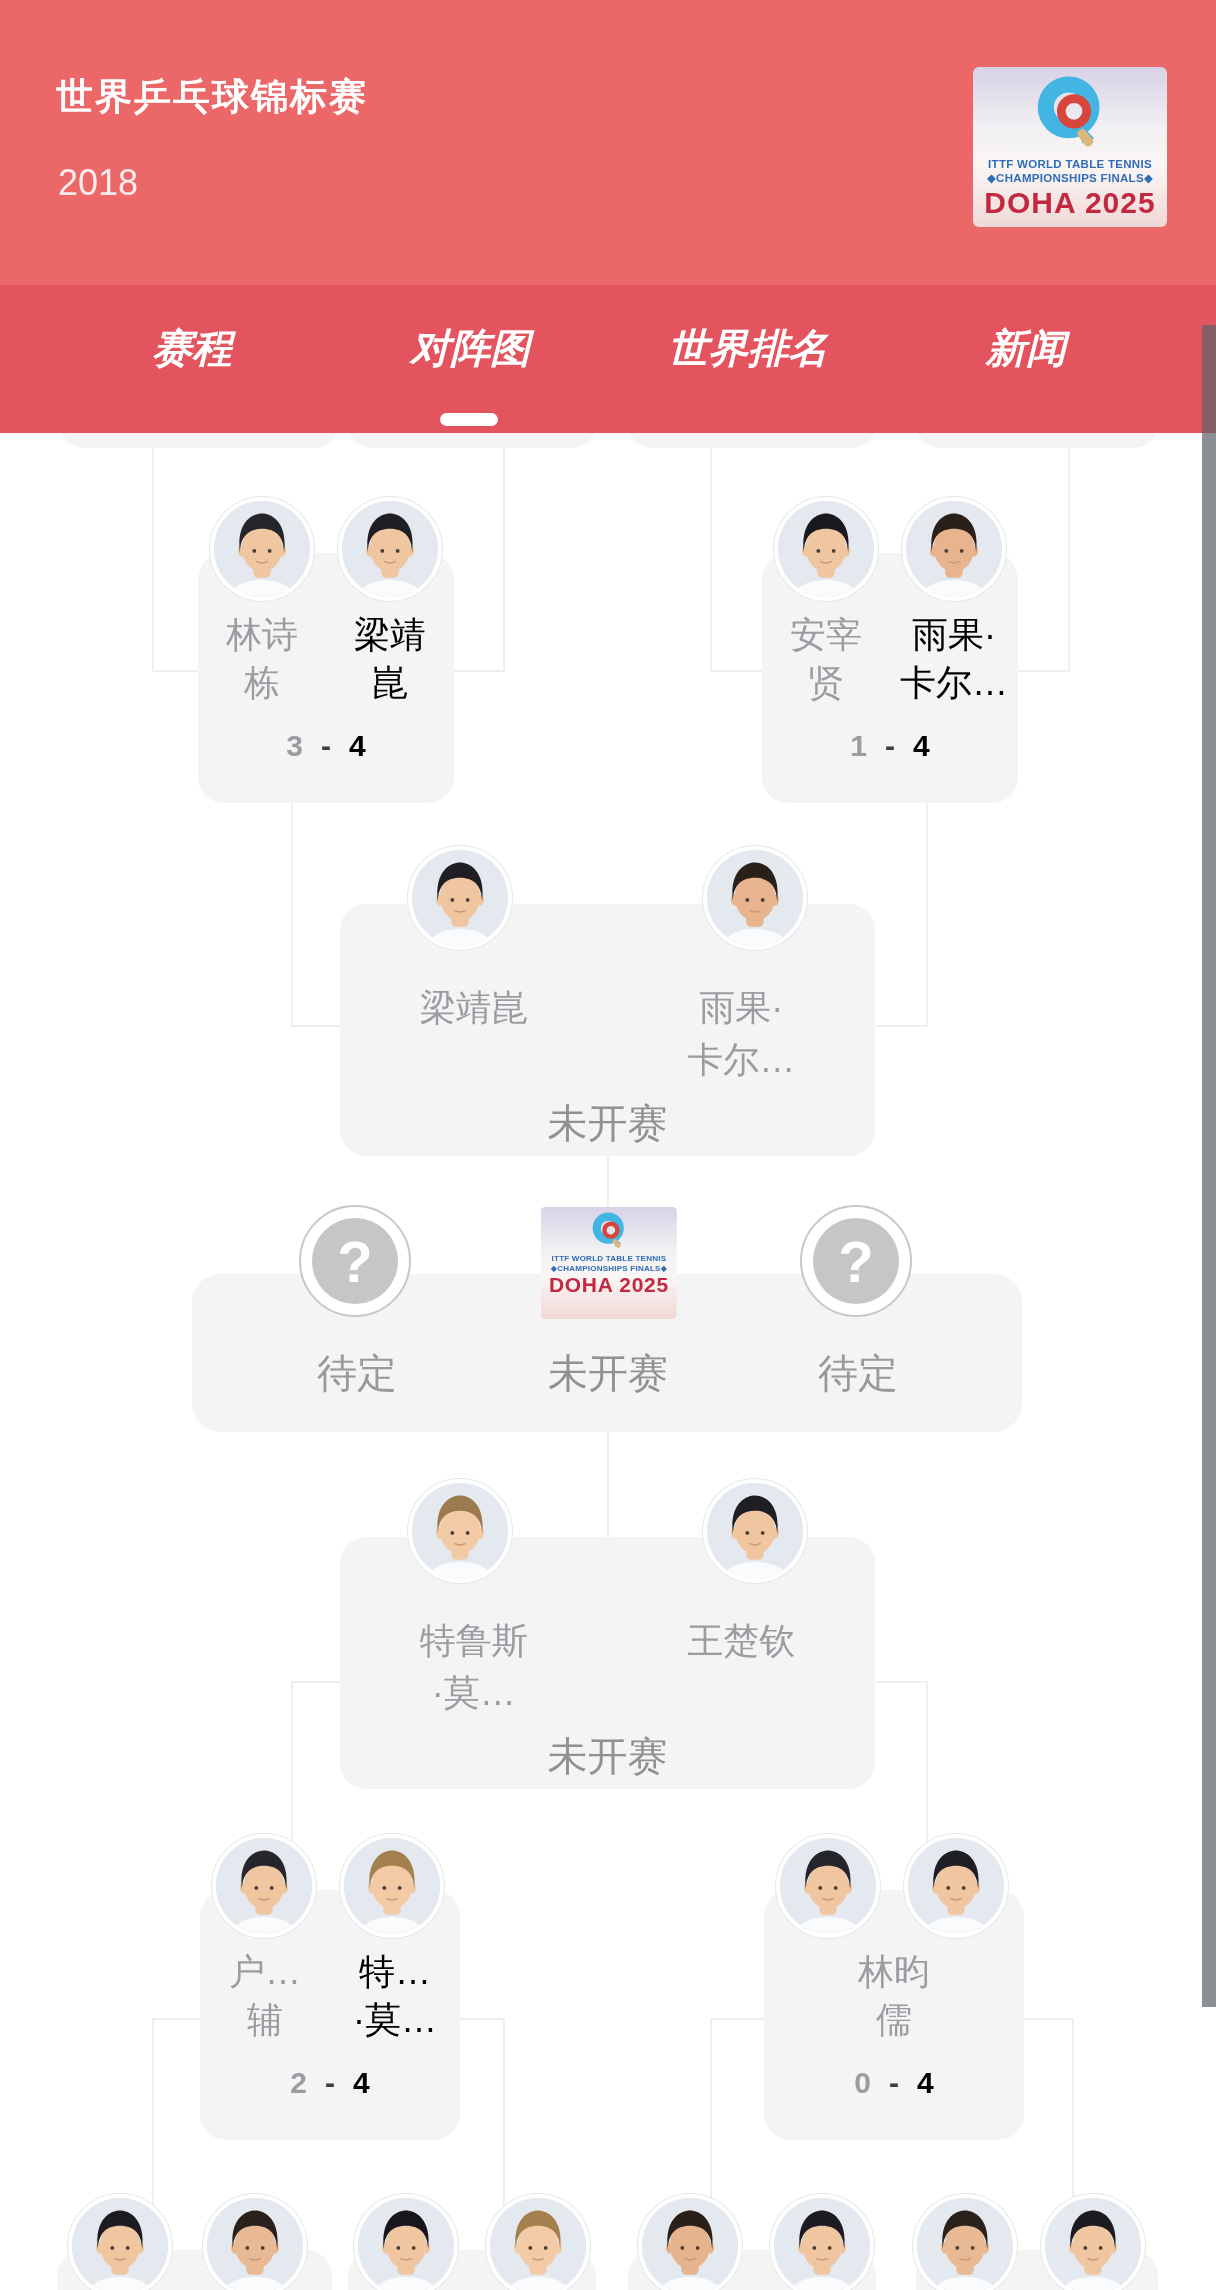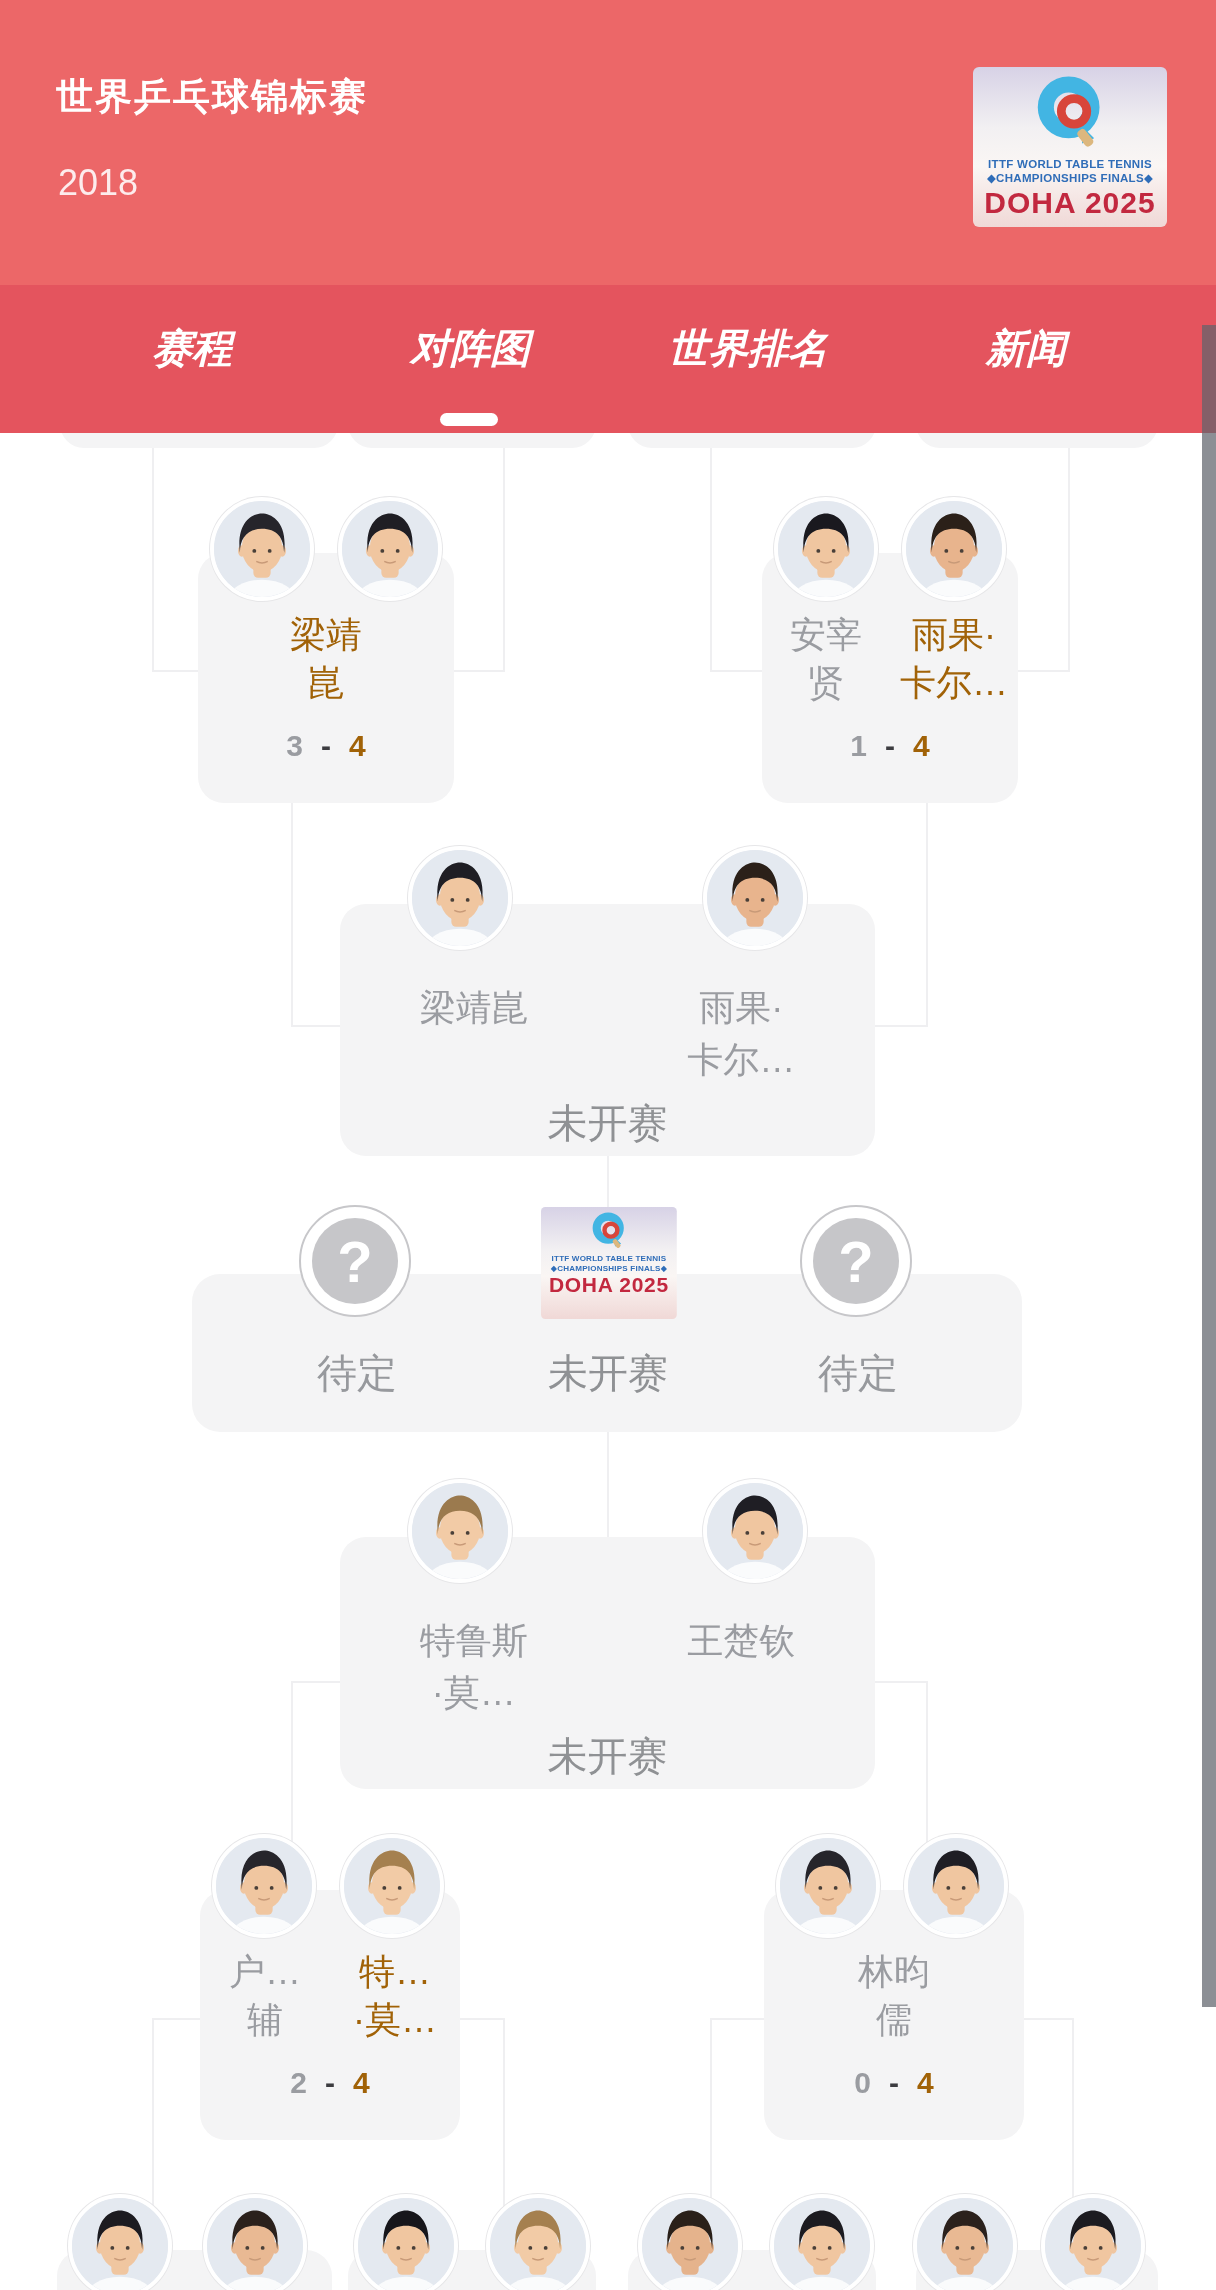--- a/index.html
+++ b/index.html
@@ -57,21 +57,21 @@
           overflow:hidden;background:#e4e9f0;box-shadow:0 0 0 1px #e6e6e8;z-index:3;}
   .card .av-l{left:12px;top:-56px;} .card .av-r{left:140px;top:-56px;}
   .sf .av-l{left:68px;top:-58px;}  .sf .av-r{left:363px;top:-58px;}
   .r16av{position:absolute;top:2194px;z-index:3;}
 
   
   .names{position:absolute;left:0;right:0;top:58px;display:flex;}
   .sf .names{top:78px;}
   .name{flex:1;text-align:center;font-size:36px;line-height:48px;}
   .sf .name{line-height:52px;}
-  .gray{color:#9a9ca1;} .dark{color:#a16207;}
+  .gray{color:#9a9ca1;} .dark{color:#000000;}
   .score{position:absolute;left:0;right:0;top:176px;text-align:center;font-size:30px;font-weight:700;}
   .score .sp{margin:0 18px;color:#3c3c40;}
   .status{position:absolute;left:0;right:0;top:192px;text-align:center;font-size:40px;color:#8f9194;}
 
   
   .qmark{position:absolute;top:-69px;width:108px;height:108px;border-radius:50%;
          border:2px solid #c7c7ca;background:#ffffff;display:flex;align-items:center;justify-content:center;z-index:3;}
   .qmark .qi{width:86px;height:86px;border-radius:50%;background:#c6c6c9;color:#ffffff;
              font-size:58px;font-weight:700;display:flex;align-items:center;justify-content:center;}
   #qm-l{left:107px;} #qm-r{left:608px;}
@@ -133,20 +133,24 @@
           <rect x="41" y="60" width="18" height="20" rx="5" fill="#f0c6a0"></rect>
           <ellipse cx="29" cy="52" rx="4" ry="6" fill="#f0c6a0"></ellipse>
           <ellipse cx="71" cy="52" rx="4" ry="6" fill="#f0c6a0"></ellipse>
           <ellipse cx="50" cy="49" rx="21" ry="25" fill="#f0c6a0"></ellipse>
           <path d="M27 54 C23 22 40 13 50 13 C60 13 77 22 73 54 C73 38 65 29 50 29 C35 29 27 38 27 54 Z" fill="#1f1e24"></path>
           <circle cx="42" cy="52" r="2" fill="#4a4039"></circle>
           <circle cx="58" cy="52" r="2" fill="#4a4039"></circle>
           <path d="M44 63 Q50 66 56 63" stroke="#c89a78" stroke-width="1.5" fill="none"></path>
         </svg></div>
     <div class="names">
+      <div class="name gray">
+        <div>林诗</div>
+          <div>栋</div>
+      </div>
       <div class="name dark">
         <div>梁靖</div>
           <div>崑</div>
       </div>
     </div>
     <div class="score">
       <span class="gray">3</span><span class="sp">-</span><span class="dark">4</span>
     </div>
   </div>
 

